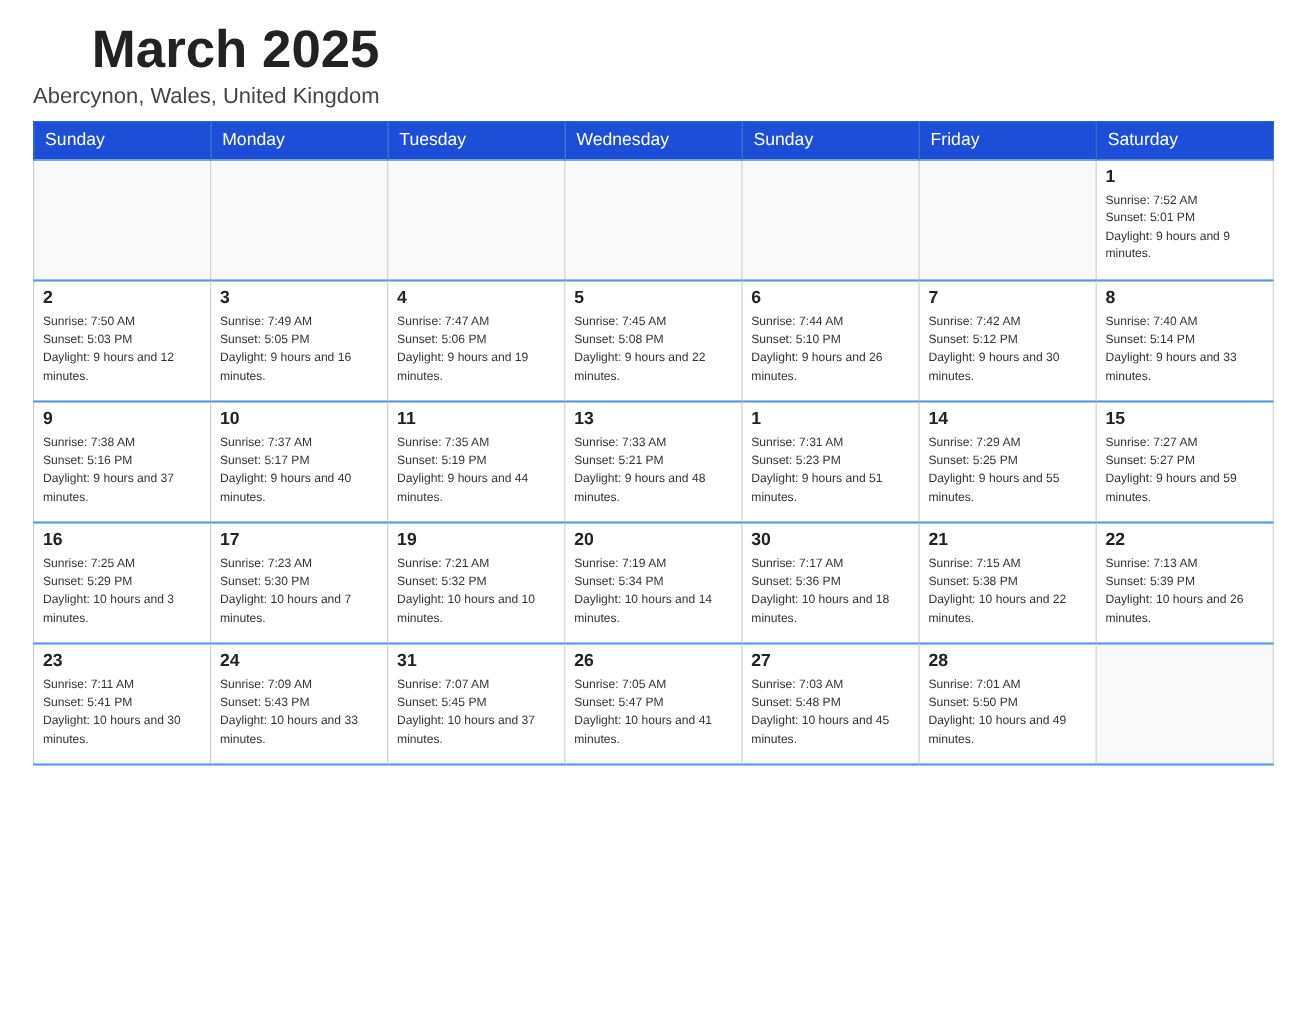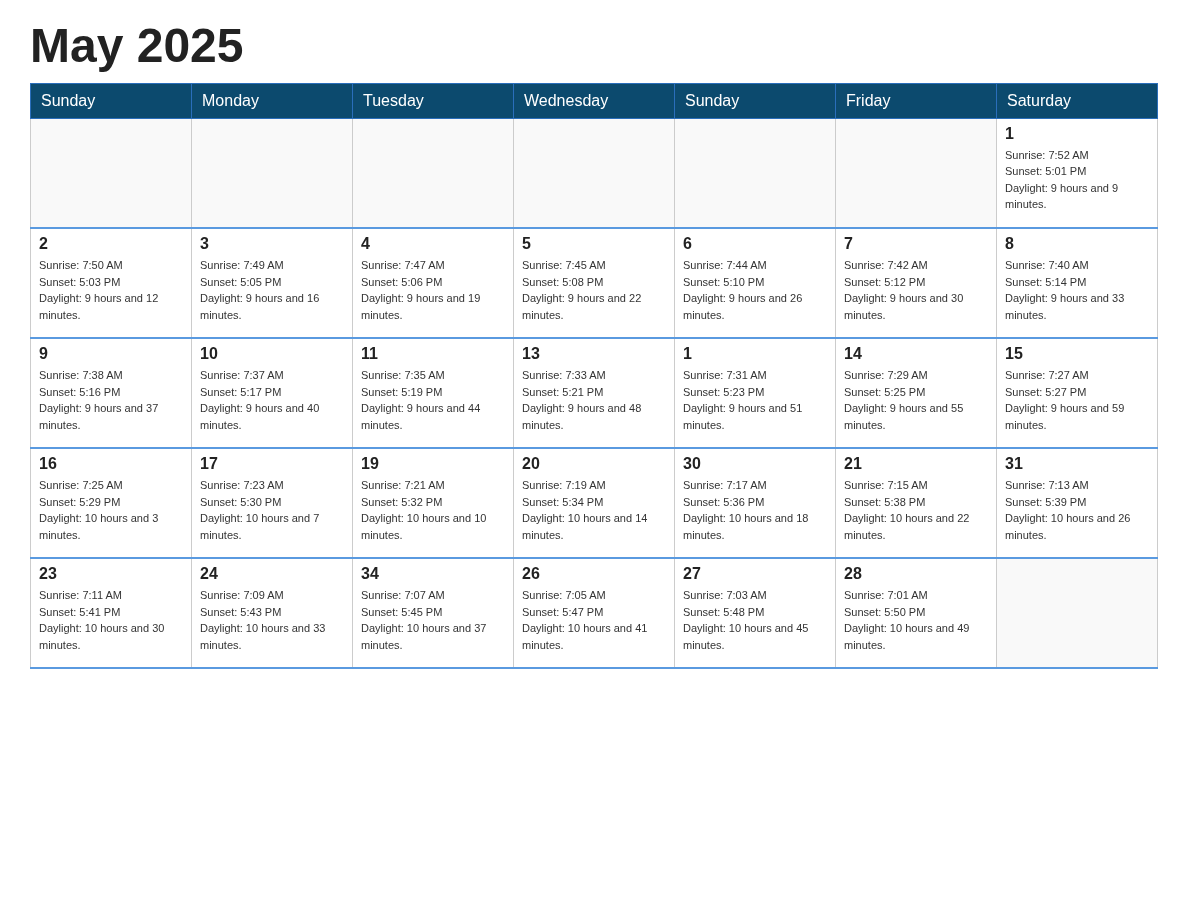--- a/index.html
+++ b/index.html
@@ -60,21 +60,21 @@
       font-size: 20px;
       color: #444;
       margin-top: 4px;
     }
     .calendar {
       width: 100%;
       border-collapse: collapse;
       margin-top: 10px;
     }
     .calendar th {
-      background-color: #0c4a6e;
+      background-color: #1d4ed8;
       color: #fff;
       font-size: 16px;
       font-weight: normal;
       padding: 8px 10px;
       text-align: left;
       border: 1px solid #2a6ebb;
     }
     .calendar td {
       vertical-align: top;
       border: 1px solid #ccc;
@@ -99,21 +99,22 @@
     }
     .empty-cell {
       background: #f9f9f9;
     }
   </style>
 </head>
 <body>
 
 <div class="header">
   <div class="title-section">
-    <div class="month-year">May 2025</div>
+    <div class="month-year">March 2025</div>
+    <div class="location">Abercynon, Wales, United Kingdom</div>
   </div>
 </div>
 
 <table class="calendar">
   <thead>
     <tr>
       <th>Sunday</th>
       <th>Monday</th>
       <th>Tuesday</th>
       <th>Wednesday</th>
@@ -214,35 +215,35 @@
         </td>
         <td>
           <div class="day-number">30</div>
           <div class="day-info">Sunrise: 7:17 AM<br>Sunset: 5:36 PM<br>Daylight: 10 hours and 18 minutes.</div>
         </td>
         <td>
           <div class="day-number">21</div>
           <div class="day-info">Sunrise: 7:15 AM<br>Sunset: 5:38 PM<br>Daylight: 10 hours and 22 minutes.</div>
         </td>
         <td>
-          <div class="day-number">31</div>
+          <div class="day-number">22</div>
           <div class="day-info">Sunrise: 7:13 AM<br>Sunset: 5:39 PM<br>Daylight: 10 hours and 26 minutes.</div>
         </td>
       </tr>
       <tr>
         <td>
           <div class="day-number">23</div>
           <div class="day-info">Sunrise: 7:11 AM<br>Sunset: 5:41 PM<br>Daylight: 10 hours and 30 minutes.</div>
         </td>
         <td>
           <div class="day-number">24</div>
           <div class="day-info">Sunrise: 7:09 AM<br>Sunset: 5:43 PM<br>Daylight: 10 hours and 33 minutes.</div>
         </td>
         <td>
-          <div class="day-number">34</div>
+          <div class="day-number">31</div>
           <div class="day-info">Sunrise: 7:07 AM<br>Sunset: 5:45 PM<br>Daylight: 10 hours and 37 minutes.</div>
         </td>
         <td>
           <div class="day-number">26</div>
           <div class="day-info">Sunrise: 7:05 AM<br>Sunset: 5:47 PM<br>Daylight: 10 hours and 41 minutes.</div>
         </td>
         <td>
           <div class="day-number">27</div>
           <div class="day-info">Sunrise: 7:03 AM<br>Sunset: 5:48 PM<br>Daylight: 10 hours and 45 minutes.</div>
         </td>

